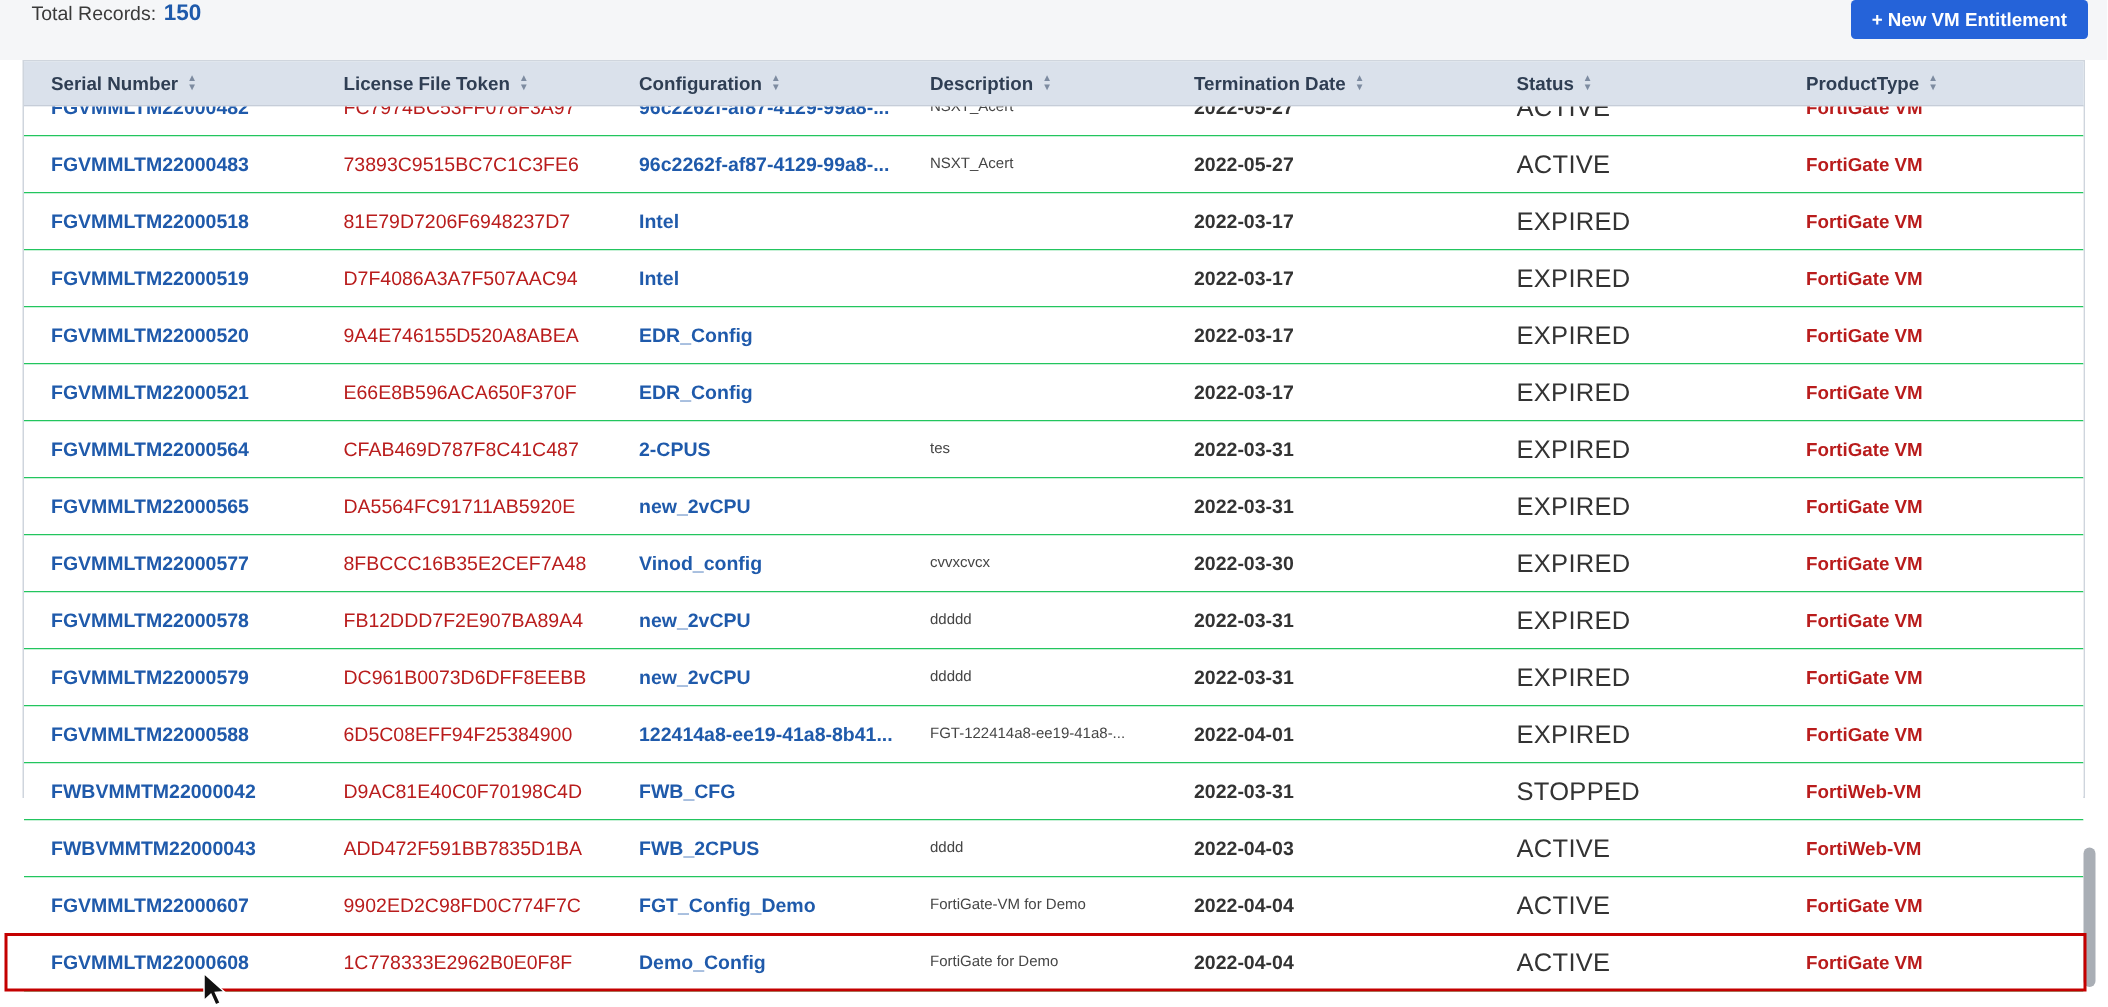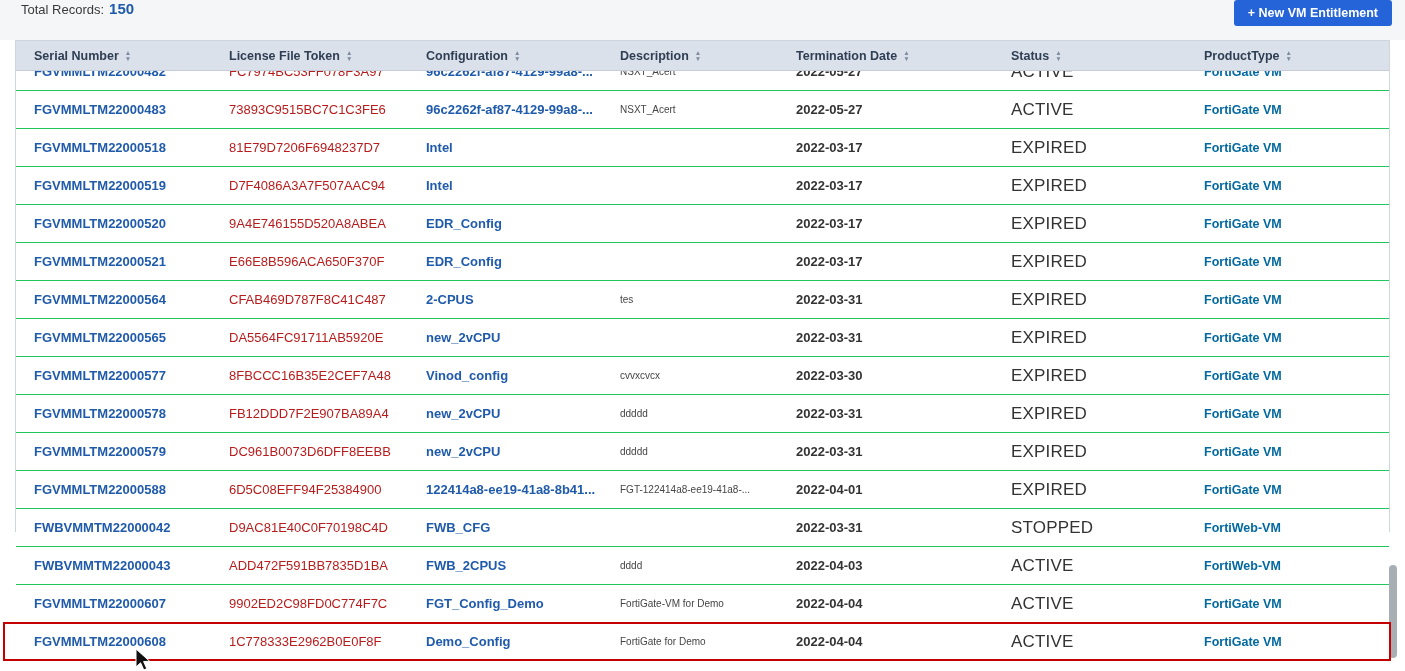--- a/index.html
+++ b/index.html
@@ -54,21 +54,21 @@
     border-bottom: 1px solid #22c55e;
     background: #fff;
     font-size: 13px; color: #3b3b3b;
   }
   .cell { overflow: hidden; white-space: nowrap; text-overflow: ellipsis; padding-right: 10px; }
   .link { color: var(--link-blue, #1f5aab); font-weight: 700; cursor: pointer; }
   .token { color: #b91c1c; }
   .desc { font-size: 10px; color: #454545; }
   .term { color: #333; font-weight: bold; }
   .status { font-size: 17px; color: #333; letter-spacing: .2px; }
-  .product { font-size: 12.5px; font-weight: 600; color: #0369a1; }
+  .product { font-size: 12.5px; font-weight: 600; color: #b91c1c; }
   
   .red-box {
     position: absolute; left: 3px; top: 622px; width: 1388px; height: 39px;
     border: 2px solid var(--highlight-red, #c40000);
     pointer-events: none; z-index: 10;
   }
   .scroll-thumb {
     position: absolute; left: 1389px; top: 565px; width: 8px; height: 93px;
     background: #a9aeb5; border-radius: 4px; z-index: 8; cursor: grab;
   }

